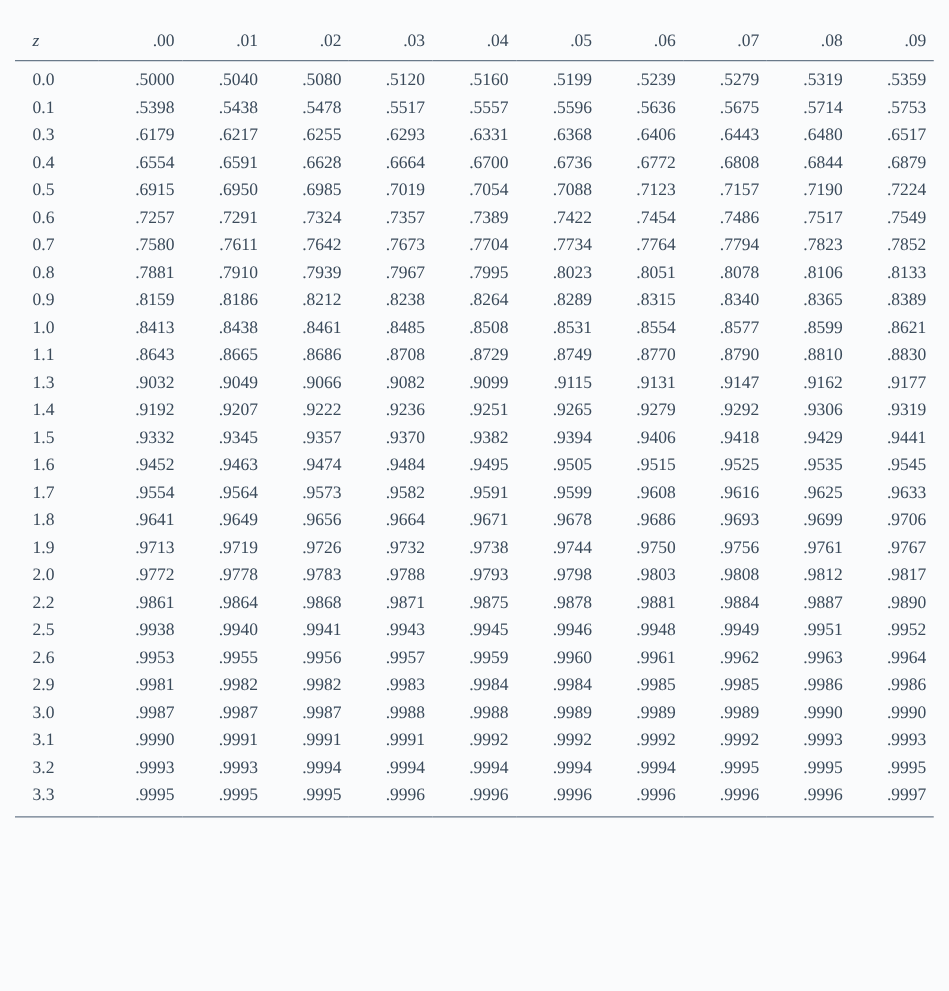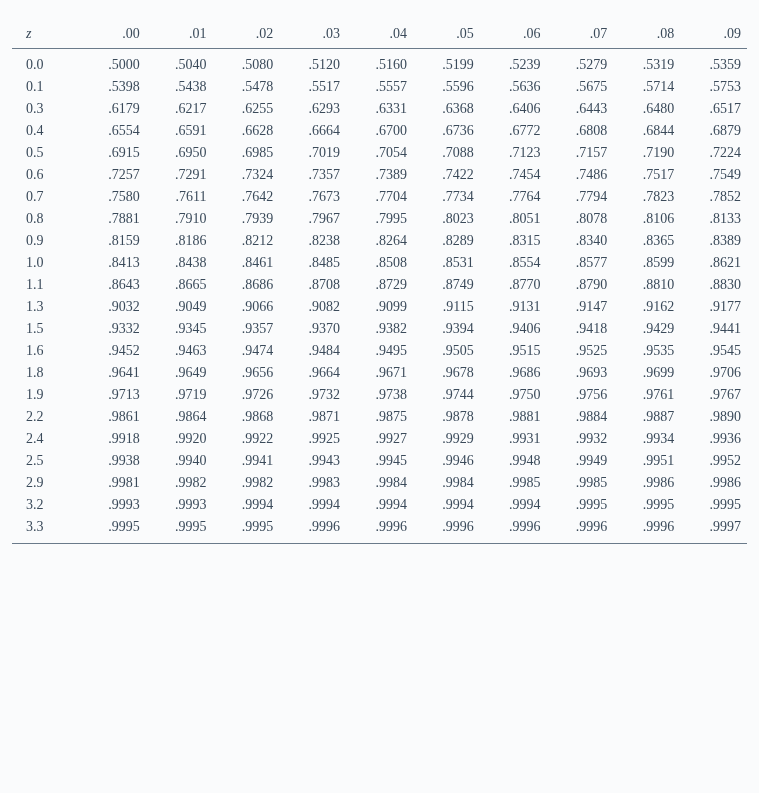--- a/index.html
+++ b/index.html
@@ -211,20 +211,33 @@
         <td>.9066</td>
         <td>.9082</td>
         <td>.9099</td>
         <td>.9115</td>
         <td>.9131</td>
         <td>.9147</td>
         <td>.9162</td>
         <td>.9177</td>
       </tr>
       <tr>
+        <td>1.4</td>
+        <td>.9192</td>
+        <td>.9207</td>
+        <td>.9222</td>
+        <td>.9236</td>
+        <td>.9251</td>
+        <td>.9265</td>
+        <td>.9279</td>
+        <td>.9292</td>
+        <td>.9306</td>
+        <td>.9319</td>
+      </tr>
+      <tr>
         <td>1.5</td>
         <td>.9332</td>
         <td>.9345</td>
         <td>.9357</td>
         <td>.9370</td>
         <td>.9382</td>
         <td>.9394</td>
         <td>.9406</td>
         <td>.9418</td>
         <td>.9429</td>
@@ -237,20 +250,33 @@
         <td>.9474</td>
         <td>.9484</td>
         <td>.9495</td>
         <td>.9505</td>
         <td>.9515</td>
         <td>.9525</td>
         <td>.9535</td>
         <td>.9545</td>
       </tr>
       <tr>
+        <td>1.7</td>
+        <td>.9554</td>
+        <td>.9564</td>
+        <td>.9573</td>
+        <td>.9582</td>
+        <td>.9591</td>
+        <td>.9599</td>
+        <td>.9608</td>
+        <td>.9616</td>
+        <td>.9625</td>
+        <td>.9633</td>
+      </tr>
+      <tr>
         <td>1.8</td>
         <td>.9641</td>
         <td>.9649</td>
         <td>.9656</td>
         <td>.9664</td>
         <td>.9671</td>
         <td>.9678</td>
         <td>.9686</td>
         <td>.9693</td>
         <td>.9699</td>
@@ -263,72 +289,111 @@
         <td>.9726</td>
         <td>.9732</td>
         <td>.9738</td>
         <td>.9744</td>
         <td>.9750</td>
         <td>.9756</td>
         <td>.9761</td>
         <td>.9767</td>
       </tr>
       <tr>
+        <td>2.0</td>
+        <td>.9772</td>
+        <td>.9778</td>
+        <td>.9783</td>
+        <td>.9788</td>
+        <td>.9793</td>
+        <td>.9798</td>
+        <td>.9803</td>
+        <td>.9808</td>
+        <td>.9812</td>
+        <td>.9817</td>
+      </tr>
+      <tr>
         <td>2.2</td>
         <td>.9861</td>
         <td>.9864</td>
         <td>.9868</td>
         <td>.9871</td>
         <td>.9875</td>
         <td>.9878</td>
         <td>.9881</td>
         <td>.9884</td>
         <td>.9887</td>
         <td>.9890</td>
       </tr>
       <tr>
-        <td>2.4</td>
-        <td>.9918</td>
-        <td>.9920</td>
-        <td>.9922</td>
-        <td>.9925</td>
-        <td>.9927</td>
-        <td>.9929</td>
-        <td>.9931</td>
-        <td>.9932</td>
-        <td>.9934</td>
-        <td>.9936</td>
-      </tr>
-      <tr>
         <td>2.5</td>
         <td>.9938</td>
         <td>.9940</td>
         <td>.9941</td>
         <td>.9943</td>
         <td>.9945</td>
         <td>.9946</td>
         <td>.9948</td>
         <td>.9949</td>
         <td>.9951</td>
         <td>.9952</td>
       </tr>
       <tr>
+        <td>2.6</td>
+        <td>.9953</td>
+        <td>.9955</td>
+        <td>.9956</td>
+        <td>.9957</td>
+        <td>.9959</td>
+        <td>.9960</td>
+        <td>.9961</td>
+        <td>.9962</td>
+        <td>.9963</td>
+        <td>.9964</td>
+      </tr>
+      <tr>
         <td>2.9</td>
         <td>.9981</td>
         <td>.9982</td>
         <td>.9982</td>
         <td>.9983</td>
         <td>.9984</td>
         <td>.9984</td>
         <td>.9985</td>
         <td>.9985</td>
         <td>.9986</td>
         <td>.9986</td>
       </tr>
       <tr>
+        <td>3.0</td>
+        <td>.9987</td>
+        <td>.9987</td>
+        <td>.9987</td>
+        <td>.9988</td>
+        <td>.9988</td>
+        <td>.9989</td>
+        <td>.9989</td>
+        <td>.9989</td>
+        <td>.9990</td>
+        <td>.9990</td>
+      </tr>
+      <tr>
+        <td>3.1</td>
+        <td>.9990</td>
+        <td>.9991</td>
+        <td>.9991</td>
+        <td>.9991</td>
+        <td>.9992</td>
+        <td>.9992</td>
+        <td>.9992</td>
+        <td>.9992</td>
+        <td>.9993</td>
+        <td>.9993</td>
+      </tr>
+      <tr>
         <td>3.2</td>
         <td>.9993</td>
         <td>.9993</td>
         <td>.9994</td>
         <td>.9994</td>
         <td>.9994</td>
         <td>.9994</td>
         <td>.9994</td>
         <td>.9995</td>
         <td>.9995</td>

